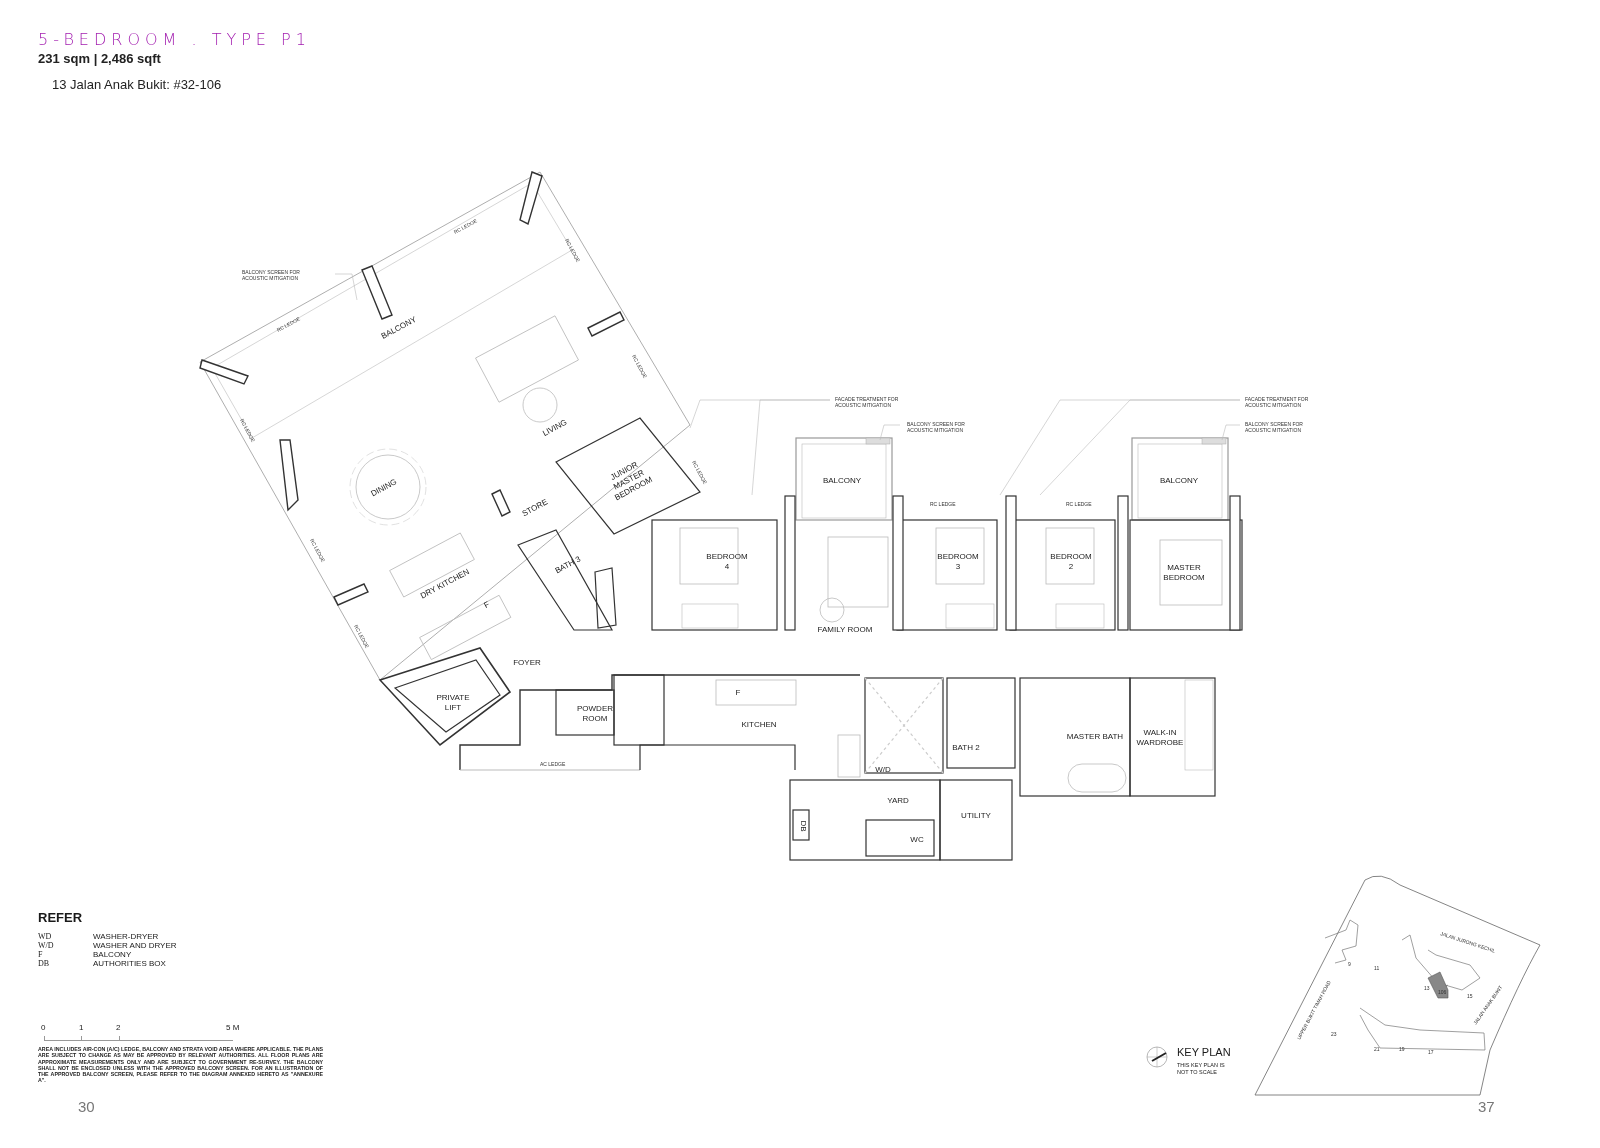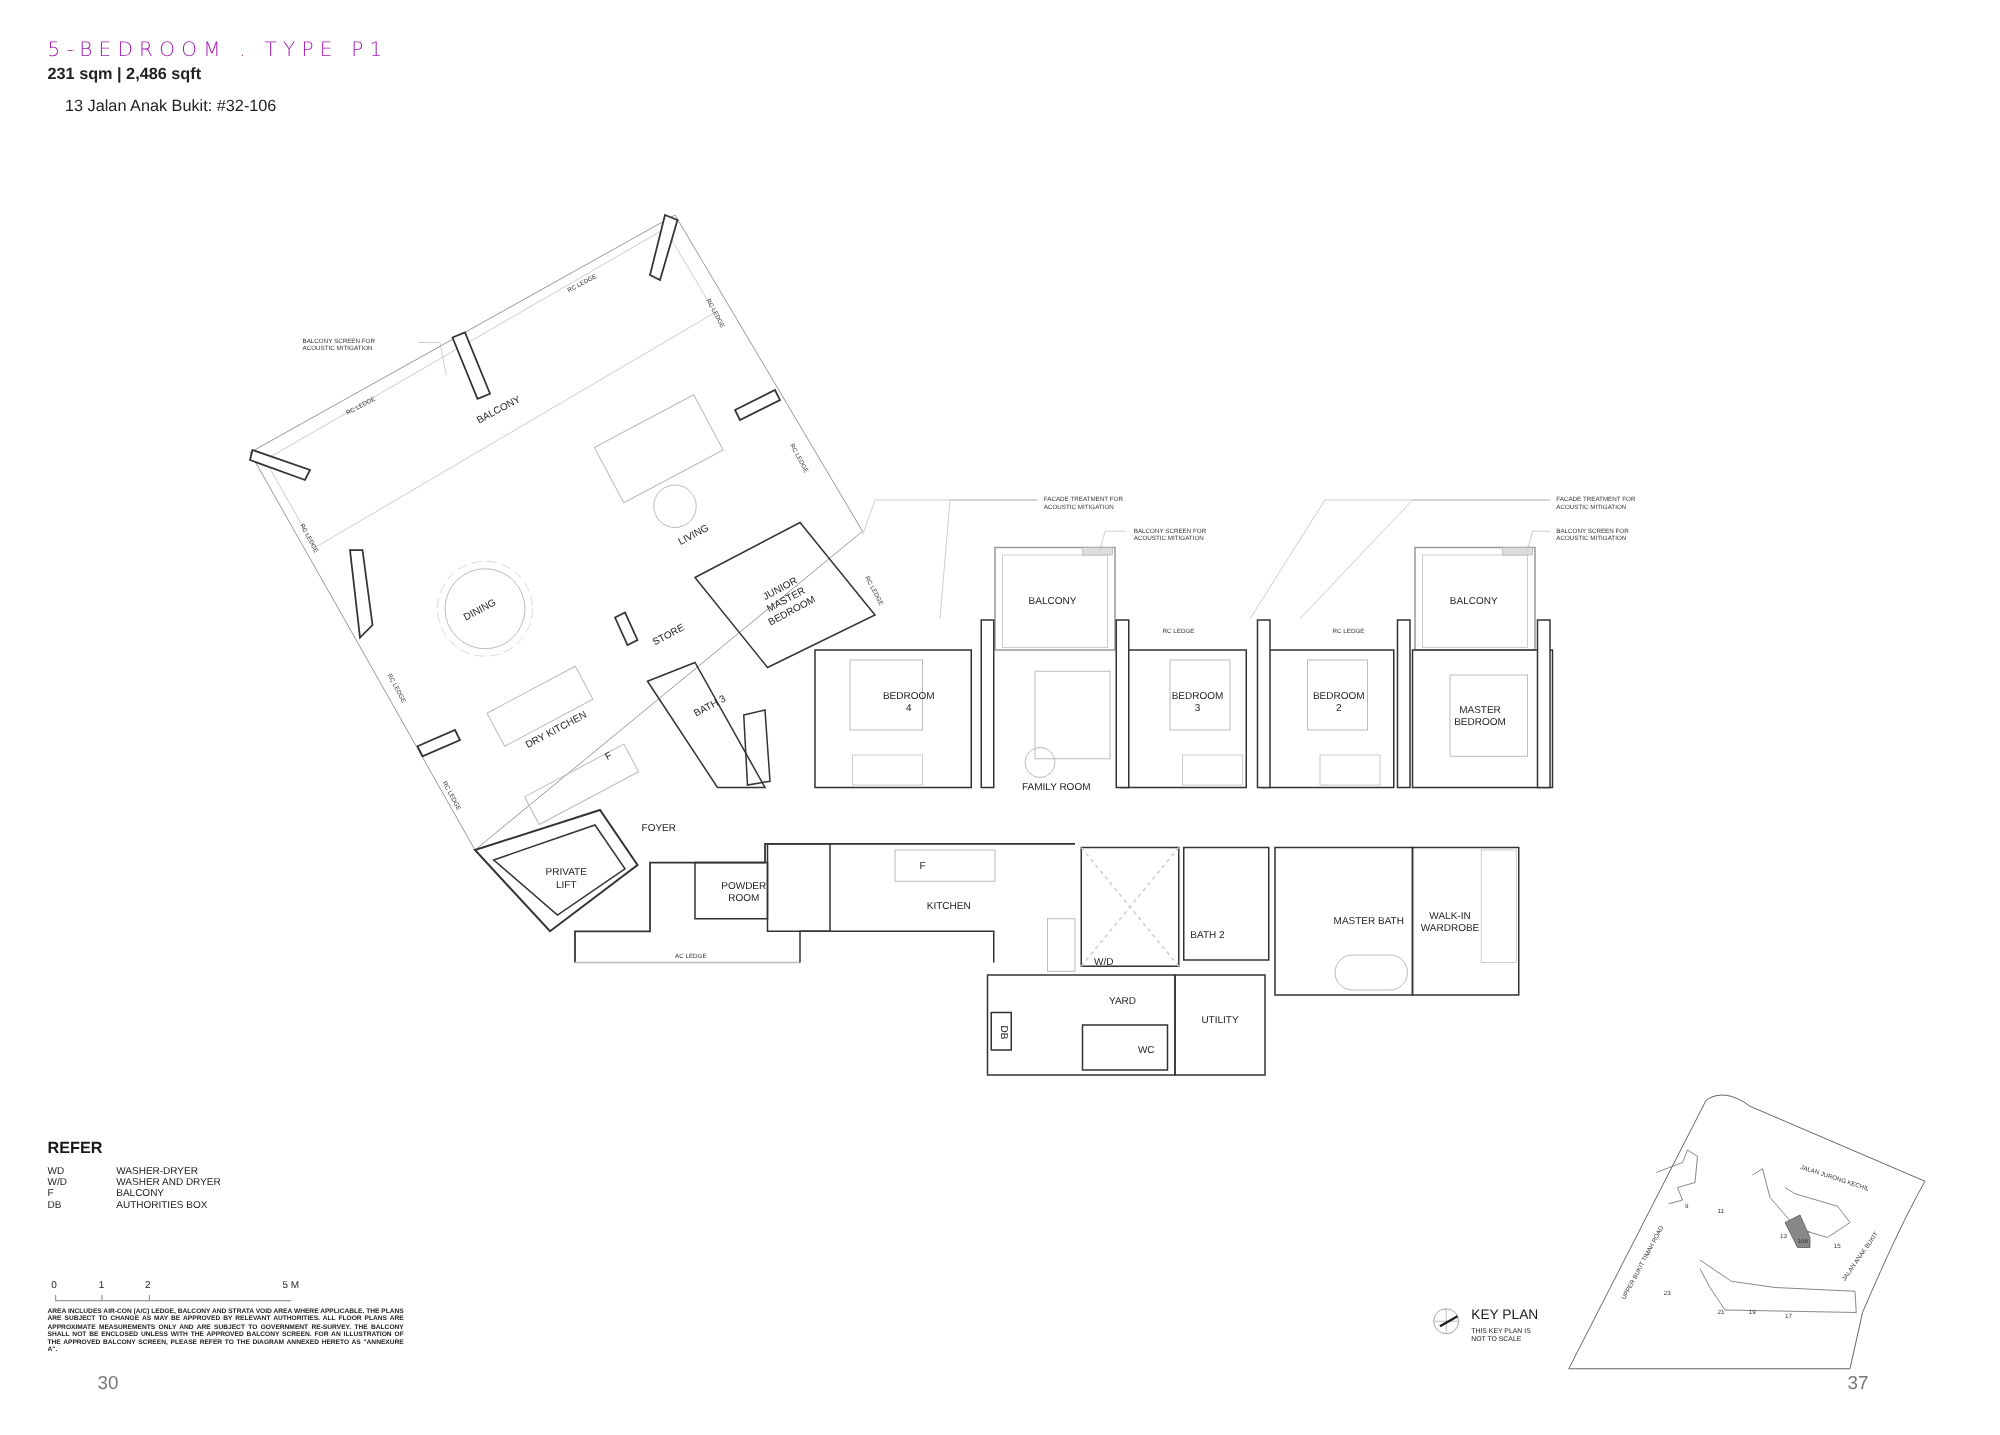--- a/index.html
+++ b/index.html
@@ -3,21 +3,21 @@
   <meta charset="utf-8">
   <style>
     html, body { margin: 0; padding: 0; background: #ffffff; }
     body { width: 1600px; height: 1148px; position: relative; overflow: hidden; font-family: "Liberation Sans", sans-serif; color: #1a1a1a; }
     .abs { position: absolute; }
     .title { left: 38px; top: 30px; font-family: "DejaVu Sans", sans-serif; font-size: 16px; letter-spacing: 5px; font-weight: 300; color: #a21caf; }
     .subtitle { left: 38px; top: 51px; font-size: 13px; color: #222; font-weight: bold; }
     .address { left: 38px; top: 77px; font-size: 13px; color: #222; margin-left: 14px; }
     .legend-title { left: 38px; top: 910px; font-size: 13px; font-weight: bold; }
     .legend-row { left: 38px; font-size: 8px; display: flex; }
-    .legend-row .code { width: 55px; }
+    .legend-row .code { width: 55px; font-family: Liberation Serif, serif; }
     .scale-bar { left: 44px; top: 1036px; width: 188px; height: 4px; border-left: 1px solid #999; border-bottom: 1px solid #999; }
     .scale-tick { top: 1036px; width: 1px; height: 5px; background: #999; }
     .disclaimer { left: 38px; top: 1046px; width: 285px; font-size: 5.3px; line-height: 6.3px; font-weight: bold; text-align: justify; color: #222; }
     .page-num { font-size: 15px; color: #777; top: 1098px; }
     .keyplan-title { left: 1177px; top: 1046px; font-size: 11px; }
     .keyplan-note { left: 1177px; top: 1062px; font-size: 5.5px; line-height: 6.5px; }
     svg.plan { position: absolute; left: 0; top: 0; }
     .room-label { font-family: "Liberation Sans", sans-serif; font-size: 8px; fill: #222; text-anchor: middle; }
     .small-label { font-family: "Liberation Sans", sans-serif; font-size: 5px; fill: #333; }
   </style>

